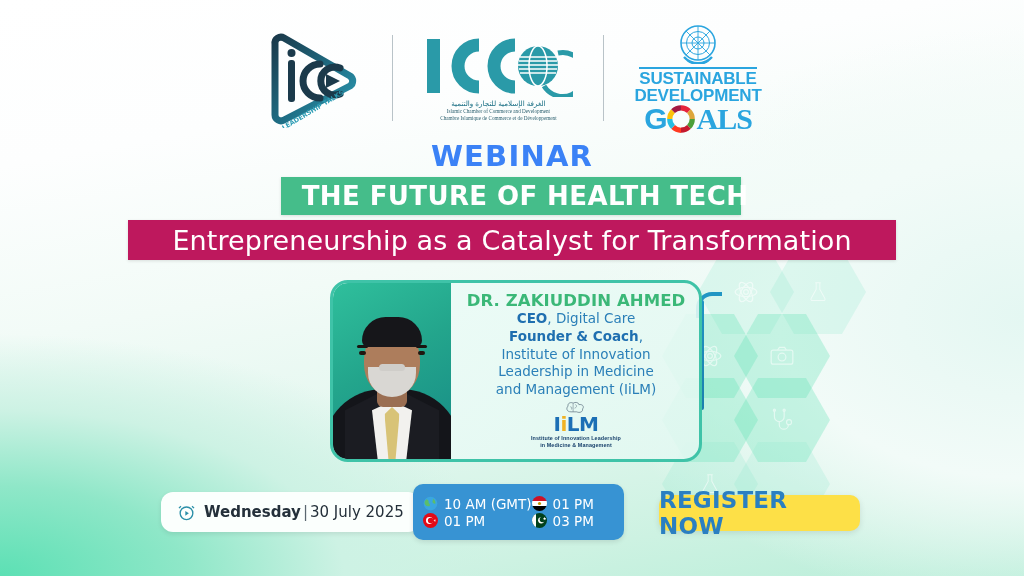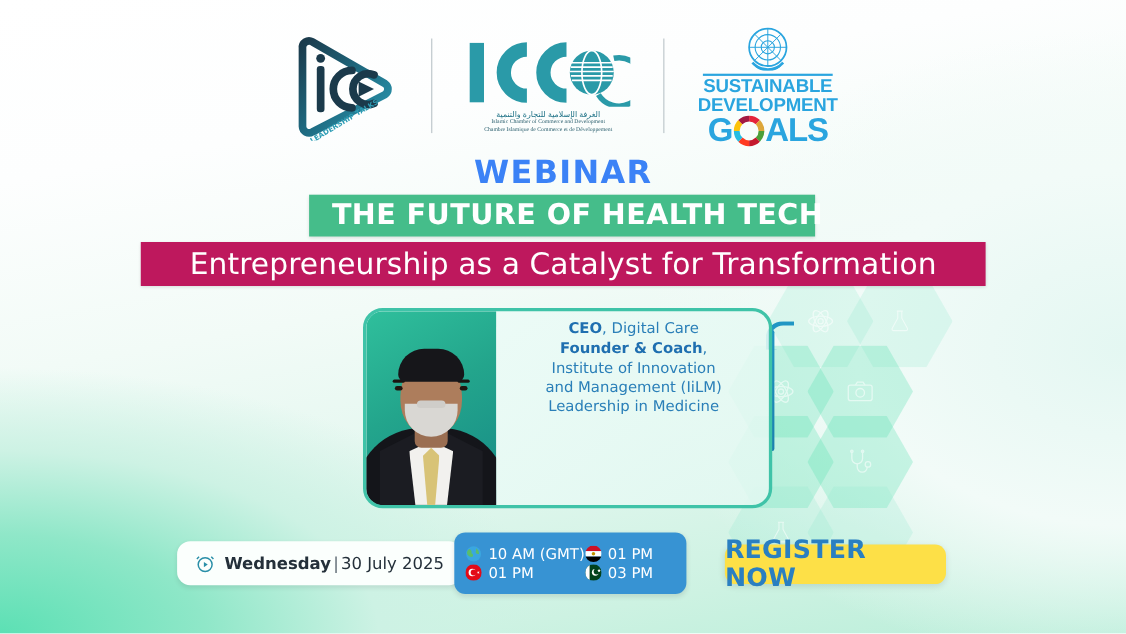--- a/index.html
+++ b/index.html
@@ -358,21 +358,21 @@
             <path stroke="#dda63a" d="M0,-15 A15,15 0 0,1 10.6,-10.6" transform="rotate(45)"></path>
             <path stroke="#4c9f38" d="M0,-15 A15,15 0 0,1 10.6,-10.6" transform="rotate(90)"></path>
             <path stroke="#c5192d" d="M0,-15 A15,15 0 0,1 10.6,-10.6" transform="rotate(135)"></path>
             <path stroke="#ff3a21" d="M0,-15 A15,15 0 0,1 10.6,-10.6" transform="rotate(180)"></path>
             <path stroke="#26bde2" d="M0,-15 A15,15 0 0,1 10.6,-10.6" transform="rotate(225)"></path>
             <path stroke="#fcc30b" d="M0,-15 A15,15 0 0,1 10.6,-10.6" transform="rotate(270)"></path>
             <path stroke="#a21942" d="M0,-15 A15,15 0 0,1 10.6,-10.6" transform="rotate(315)"></path>
           </g>
         </g>
       </svg>
-      <span style="color:#2aa5df;font-weight:bold;">ALS</span>
+      <span style="color:#2aa5df;font-weight:bold;font-family:Liberation Serif, serif;">ALS</span>
     </div>
   </div>
 </div>
 
 <div class="webinar">WEBINAR</div>
 
 <div class="band-green">
   <span>THE FUTURE OF HEALTH TECH</span>
 </div>
 
@@ -392,30 +392,42 @@
     <div class="p-beard"></div>
     <div class="p-stache"></div>
     <div class="p-eye-l"></div>
       <div class="p-eye-r"></div>
     <div class="p-brow-l"></div>
       <div class="p-brow-r"></div>
     <div class="p-hair"></div>
   </div>
 
   <div class="sp-info">
+    <div class="sp-name">DR. ZAKIUDDIN AHMED</div>
     <div class="sp-line">
       <b>CEO</b><span>, Digital Care</span>
     </div>
     <div class="sp-line">
       <b>Founder &amp; Coach</b><span>,</span>
     </div>
     <div class="sp-line">Institute of Innovation</div>
+    <div class="sp-line">Leadership in Medicine</div>
     <div class="sp-line">and Management (IiLM)</div>
-    <div class="sp-line">Leadership in Medicine</div>
-
+
+    <div class="iilm">
+      <svg width="22" height="13" viewBox="0 0 30 18">
+        <path d="M8 15 C2 15 1 10 4 7 C3 3 8 1 11 3 C14 1 19 2 19 5 C24 4 27 8 24 11 C25 15 20 17 16 15 Z" fill="none" stroke="#6b7f8c" stroke-width="1.1"></path>
+        <path d="M11 3 L11 15 M14 5 C17 6 16 9 13 10 M7 8 C10 8 10 11 8 12" fill="none" stroke="#6b7f8c" stroke-width="0.8"></path>
+      </svg>
+      <div class="iilm-word"><span>I</span><span class="dot-i">i</span><span>LM</span></div>
+      <div class="iilm-tag">
+        <div>Institute of Innovation Leadership</div>
+        <div>in Medicine &amp; Management</div>
+      </div>
+    </div>
   </div>
 </div>
 
 <div class="date-pill">
   <svg width="19" height="19" viewBox="0 0 24 24" fill="none" stroke="#2a8fa8" stroke-width="1.7">
     <circle cx="12" cy="13" r="8"></circle>
     <path d="M5 4 L2.5 6.5 M19 4 L21.5 6.5"></path>
     <path d="M10.5 10 L15 13 L10.5 16 Z" fill="#2a8fa8" stroke="none"></path>
   </svg>
   <div class="date-text">

